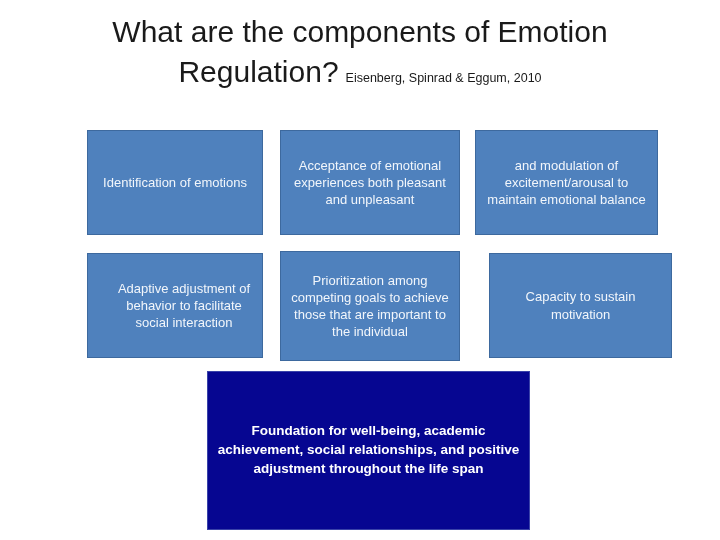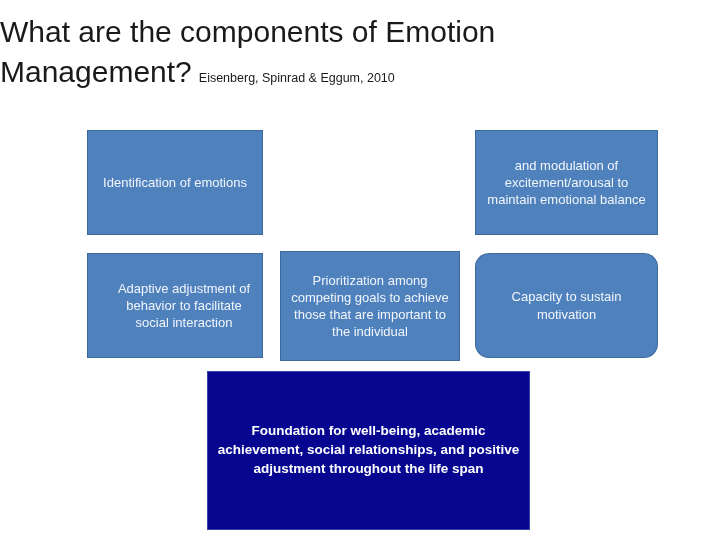--- a/index.html
+++ b/index.html
@@ -13,20 +13,21 @@
     width: 720px;
     height: 540px;
     background: #ffffff;
     overflow: hidden;
   }
   .title {
     position: absolute;
     top: 12px;
     left: 0;
     width: 100%;
+    text-align: center;
     color: #1a1a1a;
     font-size: 30px;
     line-height: 1.32;
     font-weight: 400;
   }
   .title .citation {
     font-size: 12.5px;
     color: #1a1a1a;
     margin-left: 7px;
     font-weight: 400;
@@ -47,21 +48,21 @@
     box-sizing: border-box;
   }
   .box .para + .para {
     margin-top: 0;
   }
   #box-identification   { left: 87px;  top: 130px; width: 176px; height: 105px; justify-content: center; }
   #box-acceptance       { left: 280px; top: 130px; width: 180px; height: 105px; }
   #box-management       { left: 475px; top: 130px; width: 183px; height: 105px; }
   #box-adaptive         { left: 87px;  top: 253px; width: 176px; height: 105px; padding-left: 27px; }
   #box-prioritization   { left: 280px; top: 251px; width: 180px; height: 110px; }
-  #box-capacity         { left: 475px; top: 253px; width: 183px; height: 105px; border-radius: 14px; }
+  #box-capacity         { left: 489px; top: 253px; width: 183px; height: 105px; }
   .foundation {
     position: absolute;
     left: 207px;
     top: 371px;
     width: 323px;
     height: 159px;
     background: #060691;
     border: 1px solid rgba(120, 140, 200, 0.45);
     color: #ffffff;
     font-weight: bold;
@@ -75,27 +76,30 @@
     box-sizing: border-box;
   }
 </style>
 </head>
 <body>
 
 <div class="slide">
 
   <div class="title">
     <div>What are the components of Emotion</div>
-    <div><span>Management?</span><span class="citation">Eisenberg, Spinrad &amp; Eggum, 2010</span></div>
+    <div><span>Regulation?</span><span class="citation">Eisenberg, Spinrad &amp; Eggum, 2010</span></div>
   </div>
 
   <div class="box" id="box-identification">
     <div class="para">Identification of emotions</div>
   </div>
 
+  <div class="box" id="box-acceptance">
+    <div class="para">Acceptance of emotional experiences both pleasant and unpleasant</div>
+  </div>
 
   <div class="box" id="box-management">
     <div class="para">and modulation of excitement/arousal to maintain emotional balance</div>
   </div>
 
   <div class="box" id="box-adaptive">
     <div class="para">Adaptive adjustment of behavior to facilitate social interaction</div>
   </div>
 
   <div class="box" id="box-prioritization">

